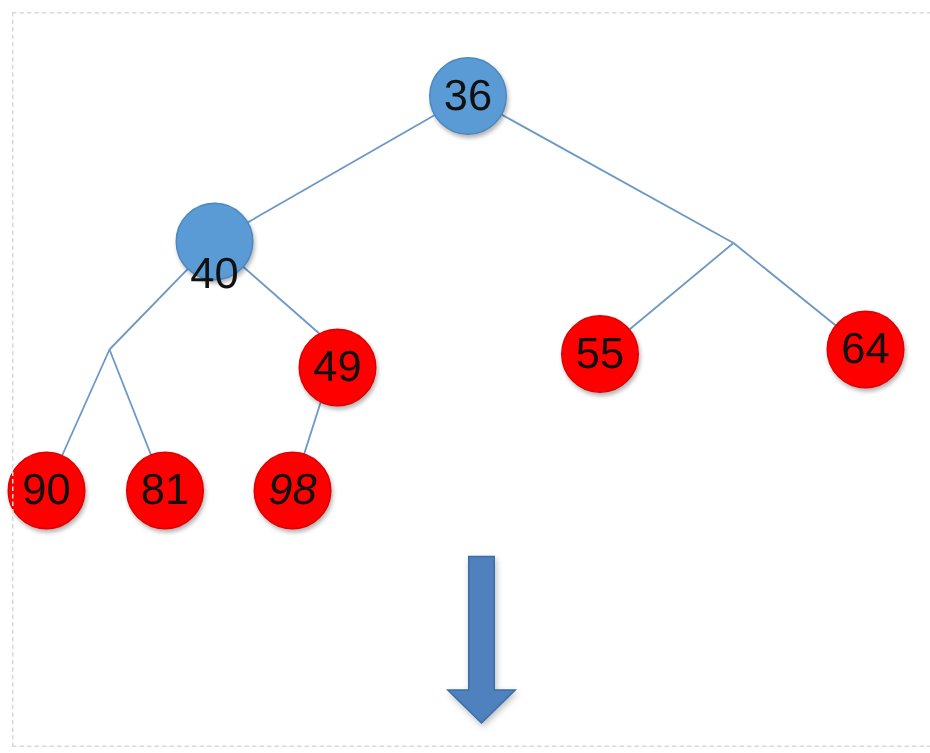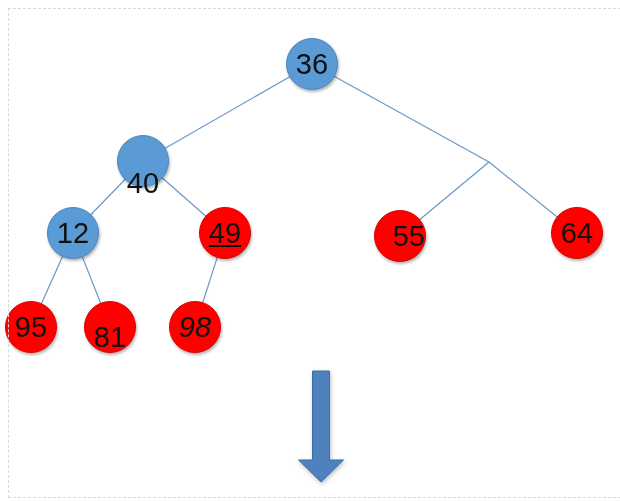--- a/index.html
+++ b/index.html
@@ -89,36 +89,33 @@
     <path id="down-arrow-shape" d="M312.5,371 L329.5,371 L329.5,460 L343.5,460 L321,482 L298.5,460 L312.5,460 Z" fill="#4e81bd" stroke="#3a6ea5" stroke-width="1"></path>
   </svg>
 
   <div id="nodes-layer">
       <div class="tree-node blue" style="left: 286px; top: 38px; width: 52px; height: 52px;">
     <span class="node-label" style="color: rgb(17, 17, 17);">36</span>
   </div>
       <div class="tree-node blue" style="left: 117px; top: 135px; width: 52px; height: 52px;">
     <span class="node-label" style="color: rgb(17, 17, 17); margin-top: 44px;">40</span>
   </div>
-      <div class="tree-node blue" style="left: 47px; top: 207px; width: 52px; height: 52px;">
-    <span class="node-label" style="color: rgb(17, 17, 17);">12</span>
-  </div>
-      <div class="tree-node red" style="left: 199px; top: 207px; width: 52px; height: 52px; text-decoration: underline;">
+      <div class="tree-node red" style="left: 199px; top: 219px; width: 52px; height: 52px;">
     <span class="node-label" style="color: rgb(17, 17, 17);">49</span>
   </div>
-      <div class="tree-node red" style="left: 374px; top: 210px; width: 52px; height: 52px; justify-content: flex-end;">
+      <div class="tree-node red" style="left: 374px; top: 210px; width: 52px; height: 52px;">
     <span class="node-label" style="color: rgb(17, 17, 17);">55</span>
   </div>
       <div class="tree-node red" style="left: 551px; top: 207px; width: 52px; height: 52px;">
     <span class="node-label" style="color: rgb(17, 17, 17);">64</span>
   </div>
       <div class="tree-node red" style="left: 5px; top: 301px; width: 52px; height: 52px;">
-    <span class="node-label" style="color: rgb(17, 17, 17);">95</span>
+    <span class="node-label" style="color: rgb(17, 17, 17);">90</span>
   </div>
-      <div class="tree-node red" style="left: 84px; top: 301px; width: 52px; height: 52px; align-items: flex-end;">
+      <div class="tree-node red" style="left: 84px; top: 301px; width: 52px; height: 52px;">
     <span class="node-label" style="color: rgb(17, 17, 17);">81</span>
   </div>
       <div class="tree-node red" style="left: 169px; top: 301px; width: 52px; height: 52px;">
     <span class="node-label" style="color: rgb(17, 17, 17); font-style: italic;">98</span>
   </div>
     </div>
 
   <div id="slide-border"></div>
 
 </div>

